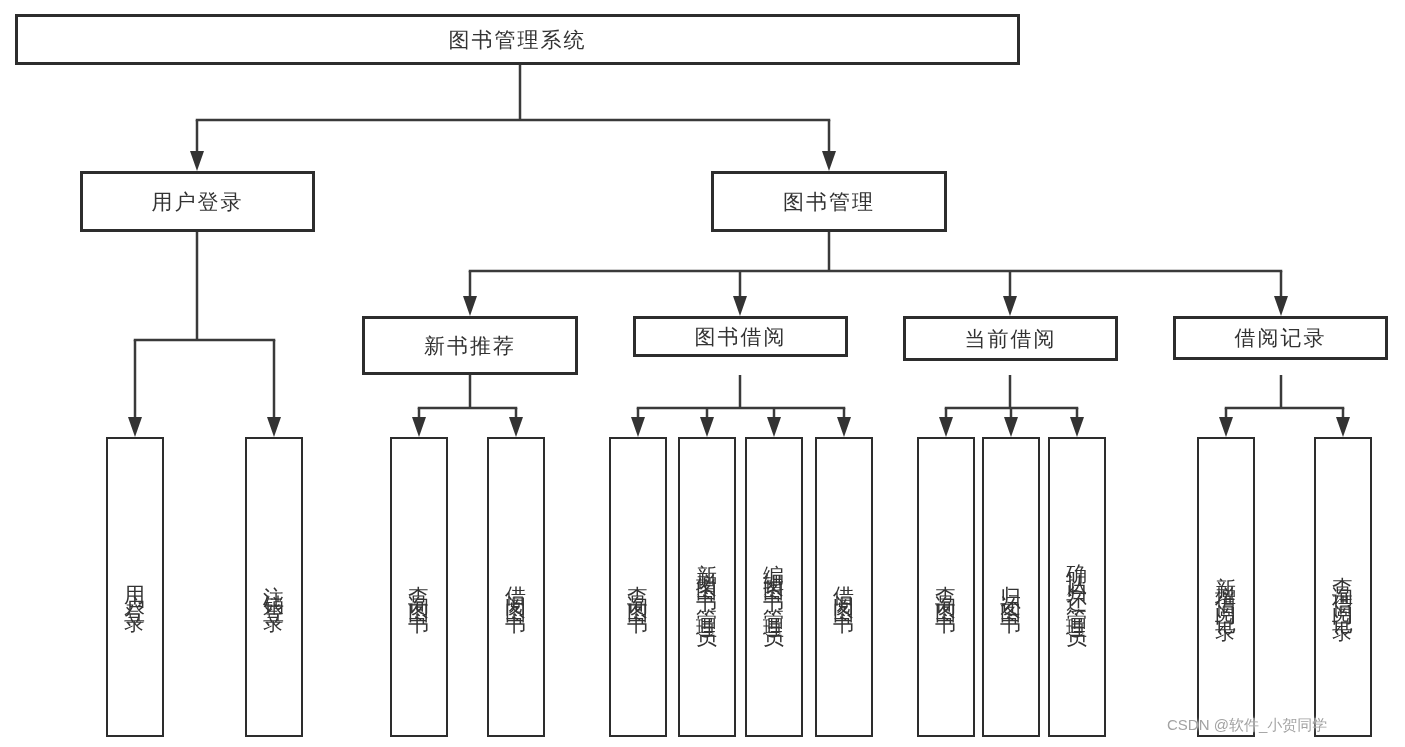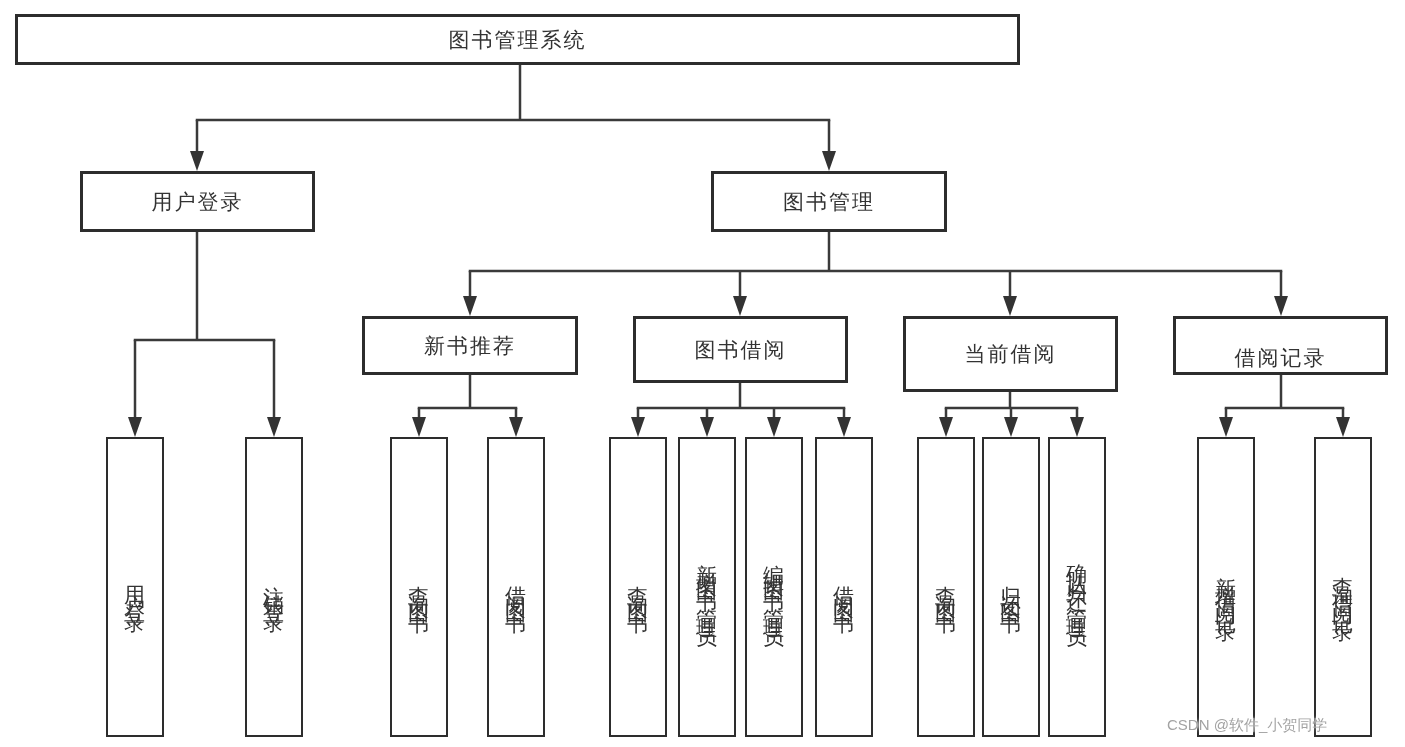--- a/index.html
+++ b/index.html
@@ -101,27 +101,27 @@
   <div class="box hbox" style="left:80px;top:171px;width:235px;height:61px;">
     <span>用户登录</span>
   </div>
   <div class="box hbox" style="left:711px;top:171px;width:236px;height:61px;font-family:Liberation Mono, monospace;">
     <span>图书管理</span>
   </div>
 
   <div class="box hbox" style="left:362px;top:316px;width:216px;height:59px;">
     <span>新书推荐</span>
   </div>
-  <div class="box hbox" style="left:633px;top:316px;width:215px;height:67px;">
+  <div class="box hbox" style="left:633px;top:316px;width:215px;height:41px;">
     <span>图书借阅</span>
   </div>
-  <div class="box hbox" style="left:903px;top:316px;width:215px;height:76px;">
+  <div class="box hbox" style="left:903px;top:316px;width:215px;height:45px;">
     <span>当前借阅</span>
   </div>
-  <div class="box hbox" style="left:1173px;top:316px;width:215px;height:59px;align-items:flex-end;">
+  <div class="box hbox" style="left:1173px;top:316px;width:215px;height:44px;">
     <span>借阅记录</span>
   </div>
 
   <div class="box vbox" style="left:106px;top:437px;width:58px;height:300px;">
     <span class="vtext">用户登录</span>
   </div>
   <div class="box vbox" style="left:245px;top:437px;width:58px;height:300px;">
     <span class="vtext">注销登录</span>
   </div>
 

